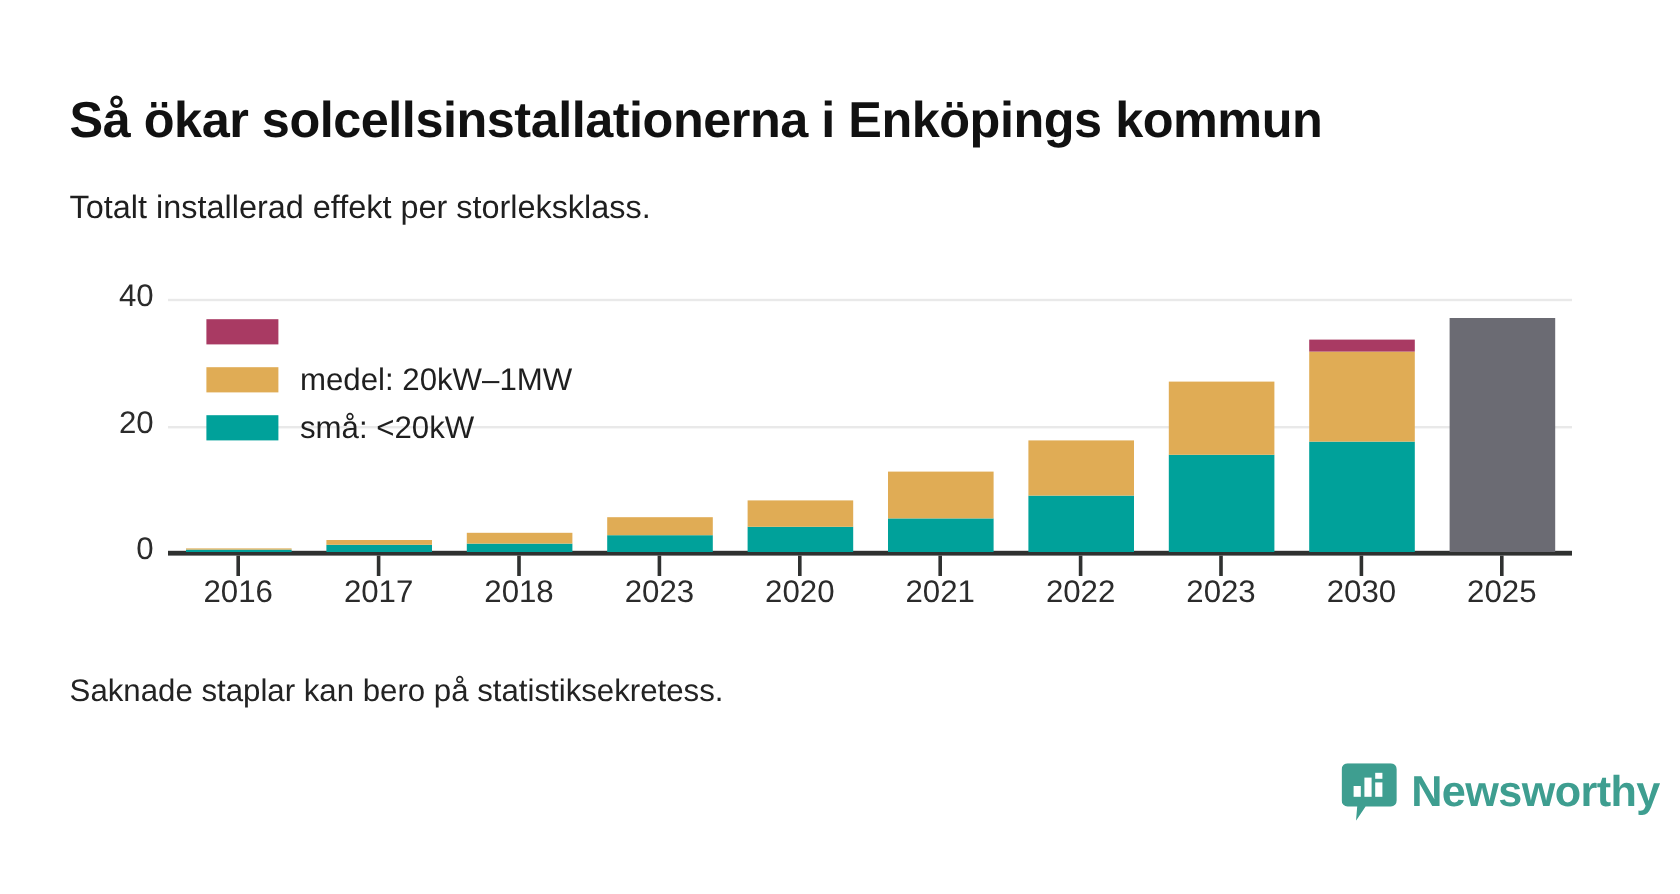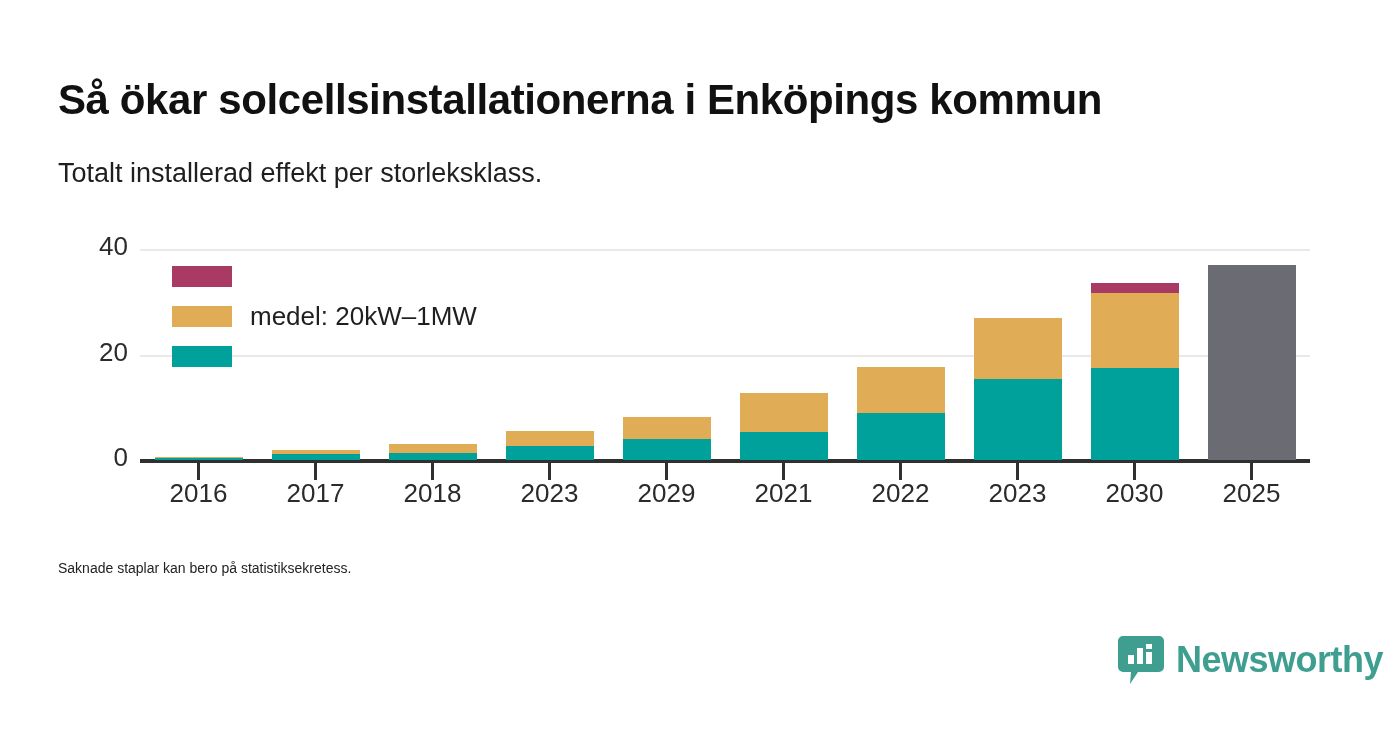--- a/index.html
+++ b/index.html
@@ -117,21 +117,21 @@
     font-size: 26px;
     color: #1f1f1f;
     white-space: nowrap;
   }
 
   
   .footnote {
     position: absolute;
     left: 58px;
     top: 560px;
-    font-size: 14px;
+    font-size: 26px;
     color: #232323;
     white-space: nowrap;
   }
 
   
   .logo {
     position: absolute;
     left: 1118px;
     top: 636px;
     display: flex;
@@ -212,21 +212,21 @@
   <div id="xticks">
       <div class="xtick-mark" style="left: 197px; background: rgb(47, 49, 48);"></div>
       <div class="xtick-label" style="left: 138.5px;">2016</div>
       <div class="xtick-mark" style="left: 314px; background: rgb(47, 49, 48);"></div>
       <div class="xtick-label" style="left: 255.5px;">2017</div>
       <div class="xtick-mark" style="left: 431px; background: rgb(47, 49, 48);"></div>
       <div class="xtick-label" style="left: 372.5px;">2018</div>
       <div class="xtick-mark" style="left: 548px; background: rgb(47, 49, 48);"></div>
       <div class="xtick-label" style="left: 489.5px;">2023</div>
       <div class="xtick-mark" style="left: 665px; background: rgb(47, 49, 48);"></div>
-      <div class="xtick-label" style="left: 606.5px;">2029</div>
+      <div class="xtick-label" style="left: 606.5px;">2020</div>
       <div class="xtick-mark" style="left: 782px; background: rgb(47, 49, 48);"></div>
       <div class="xtick-label" style="left: 723.5px;">2021</div>
       <div class="xtick-mark" style="left: 899px; background: rgb(47, 49, 48);"></div>
       <div class="xtick-label" style="left: 840.5px;">2022</div>
       <div class="xtick-mark" style="left: 1016px; background: rgb(47, 49, 48);"></div>
       <div class="xtick-label" style="left: 957.5px;">2023</div>
       <div class="xtick-mark" style="left: 1133px; background: rgb(47, 49, 48);"></div>
       <div class="xtick-label" style="left: 1074.5px;">2030</div>
       <div class="xtick-mark" style="left: 1250px; background: rgb(47, 49, 48);"></div>
       <div class="xtick-label" style="left: 1191.5px;">2025</div>
@@ -236,20 +236,21 @@
 <div class="legend" id="legend">
     <div class="legend-row">
       <span class="legend-swatch" style="background: rgb(169, 58, 99);"></span>
     </div>
     <div class="legend-row">
       <span class="legend-swatch" style="background: rgb(224, 172, 85);"></span>
       <span class="legend-label">medel: 20kW–1MW</span>
     </div>
     <div class="legend-row">
       <span class="legend-swatch" style="background: rgb(0, 161, 154);"></span>
+      <span class="legend-label">små: &lt;20kW</span>
     </div>
   </div>
 
 <div class="footnote">Saknade staplar kan bero på statistiksekretess.</div>
 
 <div class="logo">
   <span class="logo-mark">
     <svg viewBox="0 0 46 48" width="46" height="48" xmlns="http://www.w3.org/2000/svg">
       <path d="M5,0 H41 A5,5 0 0 1 46,5 V31 A5,5 0 0 1 41,36 H20 L12,48 L13,36 H5 A5,5 0 0 1 0,31 V5 A5,5 0 0 1 5,0 Z" fill="#3e9e90"></path>
       <rect x="10" y="19" width="6" height="9" fill="#ffffff"></rect>

